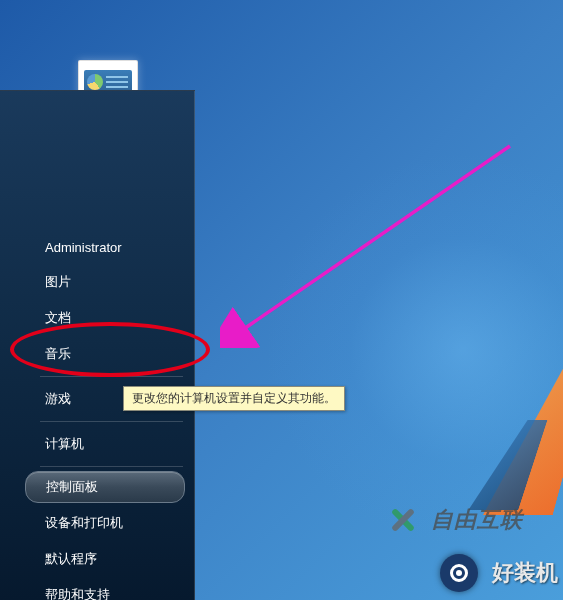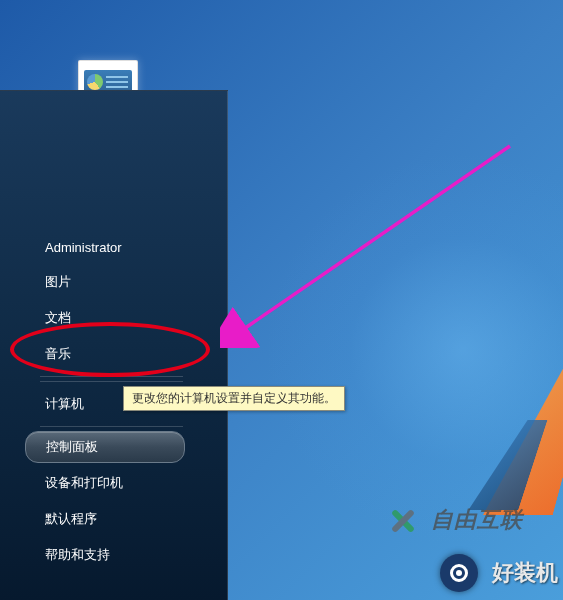--- a/index.html
+++ b/index.html
@@ -17,21 +17,21 @@
       right: -100px;
       width: 400px;
       height: 400px;
       background: radial-gradient(circle, rgba(120,200,255,0.35) 0%, rgba(80,160,230,0.1) 40%, transparent 70%);
       pointer-events: none;
     }
     .start-panel {
       position: absolute;
       left: 0;
       top: 90px;
-      width: 228px;
+      width: 195px;
       height: 510px;
       background: linear-gradient(180deg, #1a3a5c 0%, #0f2a45 50%, #06192e 100%);
       border-right: 1px solid rgba(255,255,255,0.15);
       border-top: 1px solid rgba(255,255,255,0.15);
       padding-left: 32px;
     }
     .left-edge-tab {
       position: absolute;
       left: 0;
       top: 90px;
@@ -153,21 +153,21 @@
       top: 138px;
       width: 300px;
       height: 210px;
       pointer-events: none;
     }
     .watermark1 {
       position: absolute;
       right: 40px;
       bottom: 65px;
       display: flex;
-      align-items: flex-end;
+      align-items: center;
       gap: 14px;
       opacity: 0.75;
     }
     .wm1-icon {
       width: 28px;
       height: 28px;
       position: relative;
     }
     .wm1-x1 {
       position: absolute;
@@ -290,20 +290,23 @@
 
     <div class="menu-item">
       <span>文档</span>
     </div>
 
     <div class="menu-item">
       <span>音乐</span>
     </div>
     <div class="menu-sep"></div>
 
+    <div class="menu-item">
+      <span>游戏</span>
+    </div>
     <div class="menu-sep"></div>
 
     <div class="menu-item">
       <span>计算机</span>
     </div>
     <div class="menu-sep"></div>
 
     <div class="menu-item selected">
       <span>控制面板</span>
     </div>

